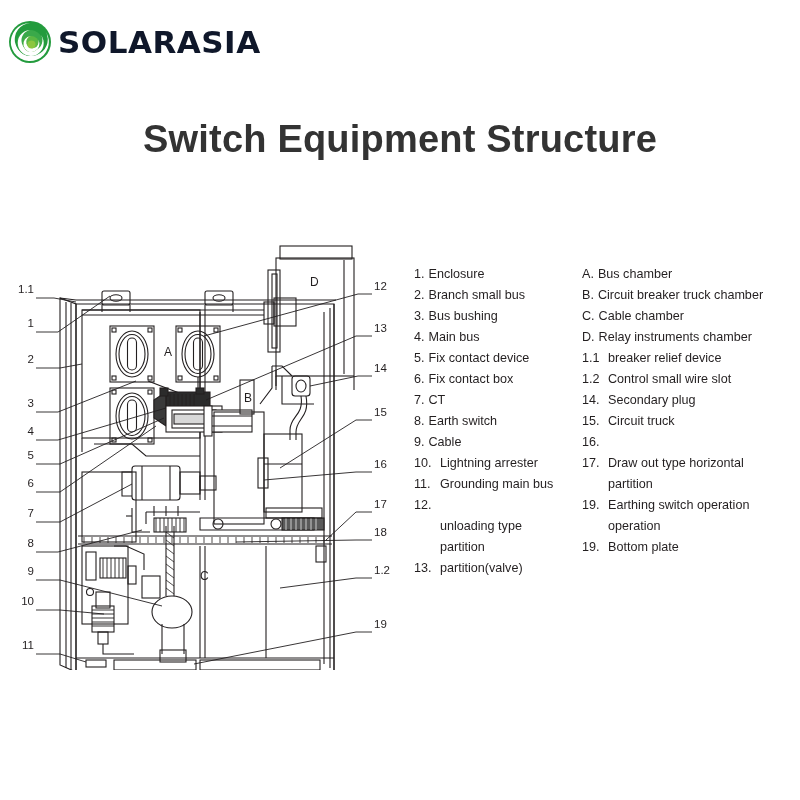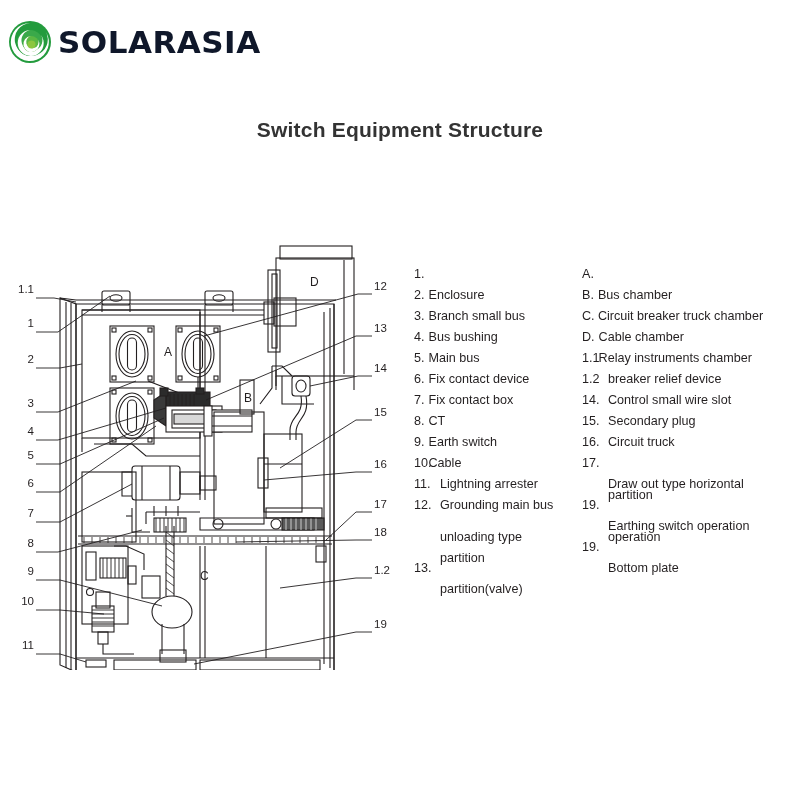--- a/index.html
+++ b/index.html
@@ -36,21 +36,21 @@
     color: #0f172a;
   }
 
   
   #page-title {
     position: absolute;
     left: 0;
     top: 118px;
     width: 800px;
     text-align: center;
-    font-size: 21px;
+    font-size: 38px;
     font-weight: 700;
     color: #333333;
     letter-spacing: 0.2px;
   }
 
   
   #diagram-figure {
     position: absolute;
     left: 14px;
     top: 240px;
@@ -77,21 +77,21 @@
     display: flex;
     align-items: flex-start;
     height: 21px;
     white-space: nowrap;
   }
   .legend-key {
     flex: 0 0 auto;
     margin-right: 4px;
   }
   .legend-key.wide { min-width: 22px; }
-  .legend-text { flex: 1 1 auto; margin-top: 21px; }
+  .legend-text { flex: 1 1 auto; }
   .legend-cont { padding-left: 26px; align-items: center; }
 </style>
 </head>
 <body>
 
 <div id="brand-logo">
   <svg id="brand-mark" viewBox="0 0 44 44">
     <circle cx="22" cy="22" r="21" fill="#239b3d"></circle>
     <path d="M22 3 A19 19 0 1 0 22 41 A15 15 0 1 1 22 11 Z" fill="#ffffff" opacity="0.0"></path>
     <circle cx="22" cy="22" r="21" fill="none" stroke="#ffffff" stroke-width="0"></circle>

